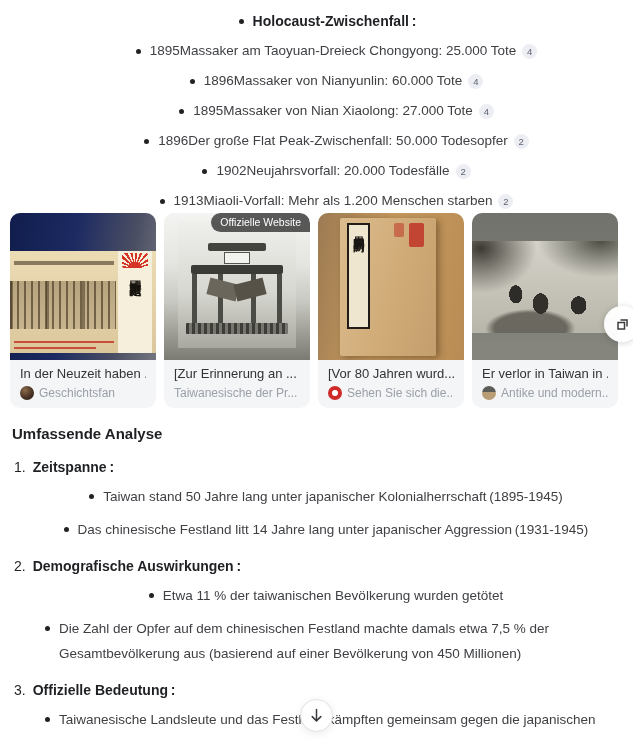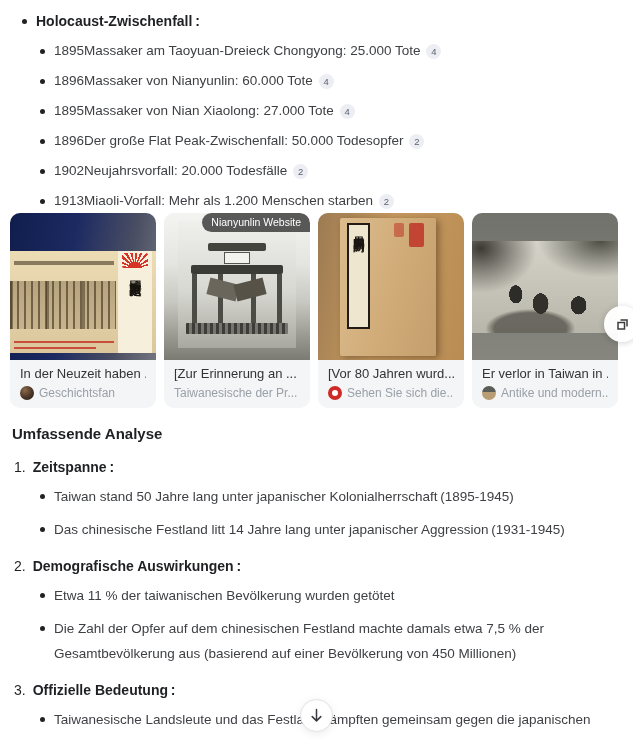--- a/index.html
+++ b/index.html
@@ -5,21 +5,21 @@
   * { box-sizing: border-box; }
   html, body { margin: 0; padding: 0; }
   body {
     width: 633px; height: 740px; overflow: hidden; background: #ffffff;
     font-family: "Liberation Sans", "DejaVu Sans", sans-serif;
     color: #3f4044; font-size: 13.5px; position: relative;
   }
 
   
   .toplist { padding-top: 12px; }
-  .row { display: flex; align-items: flex-start; }
+  .row { display: flex; align-items: flex-start; justify-content: center; }
   .bullet { width: 5px; height: 5px; border-radius: 50%; background: #222; flex: none; margin: 7px 9px 0 0; }
   .tl-title-row { margin-left: 22px; line-height: 18px; }
   .tl-title { font-weight: bold; color: #1f2023; font-size: 14px; }
   .tl-item { margin: 12px 0 0 40px; line-height: 18px; color: #3f4044; }
   .cite {
     display: inline-flex; align-items: center; justify-content: center;
     width: 15px; height: 15px; border-radius: 50%; background: #eceef3;
     color: #5c6370; font-size: 9.5px; margin: 2px 0 0 6px; flex: none; cursor: pointer;
   }
 
@@ -193,21 +193,21 @@
         <div class="g-plaque"></div>
         <div class="g-roof2"></div>
         <div class="g-col" style="left:14px"></div>
         <div class="g-col" style="left:40px"></div>
         <div class="g-col" style="right:40px"></div>
         <div class="g-col" style="right:14px"></div>
         <div class="g-flag fa"></div>
         <div class="g-flag fb"></div>
         <div class="g-crowd"></div>
       </div>
-      <div class="owbadge">Nianyunlin Website</div>
+      <div class="owbadge">Offizielle Website</div>
     </div>
     <div class="card-cap">
       <div class="card-title">[Zur Erinnerung an ...</div>
       <div class="card-src">
         <span>Taiwanesische der Pr...</span>
       </div>
     </div>
   </div>
 
   <div class="card">

